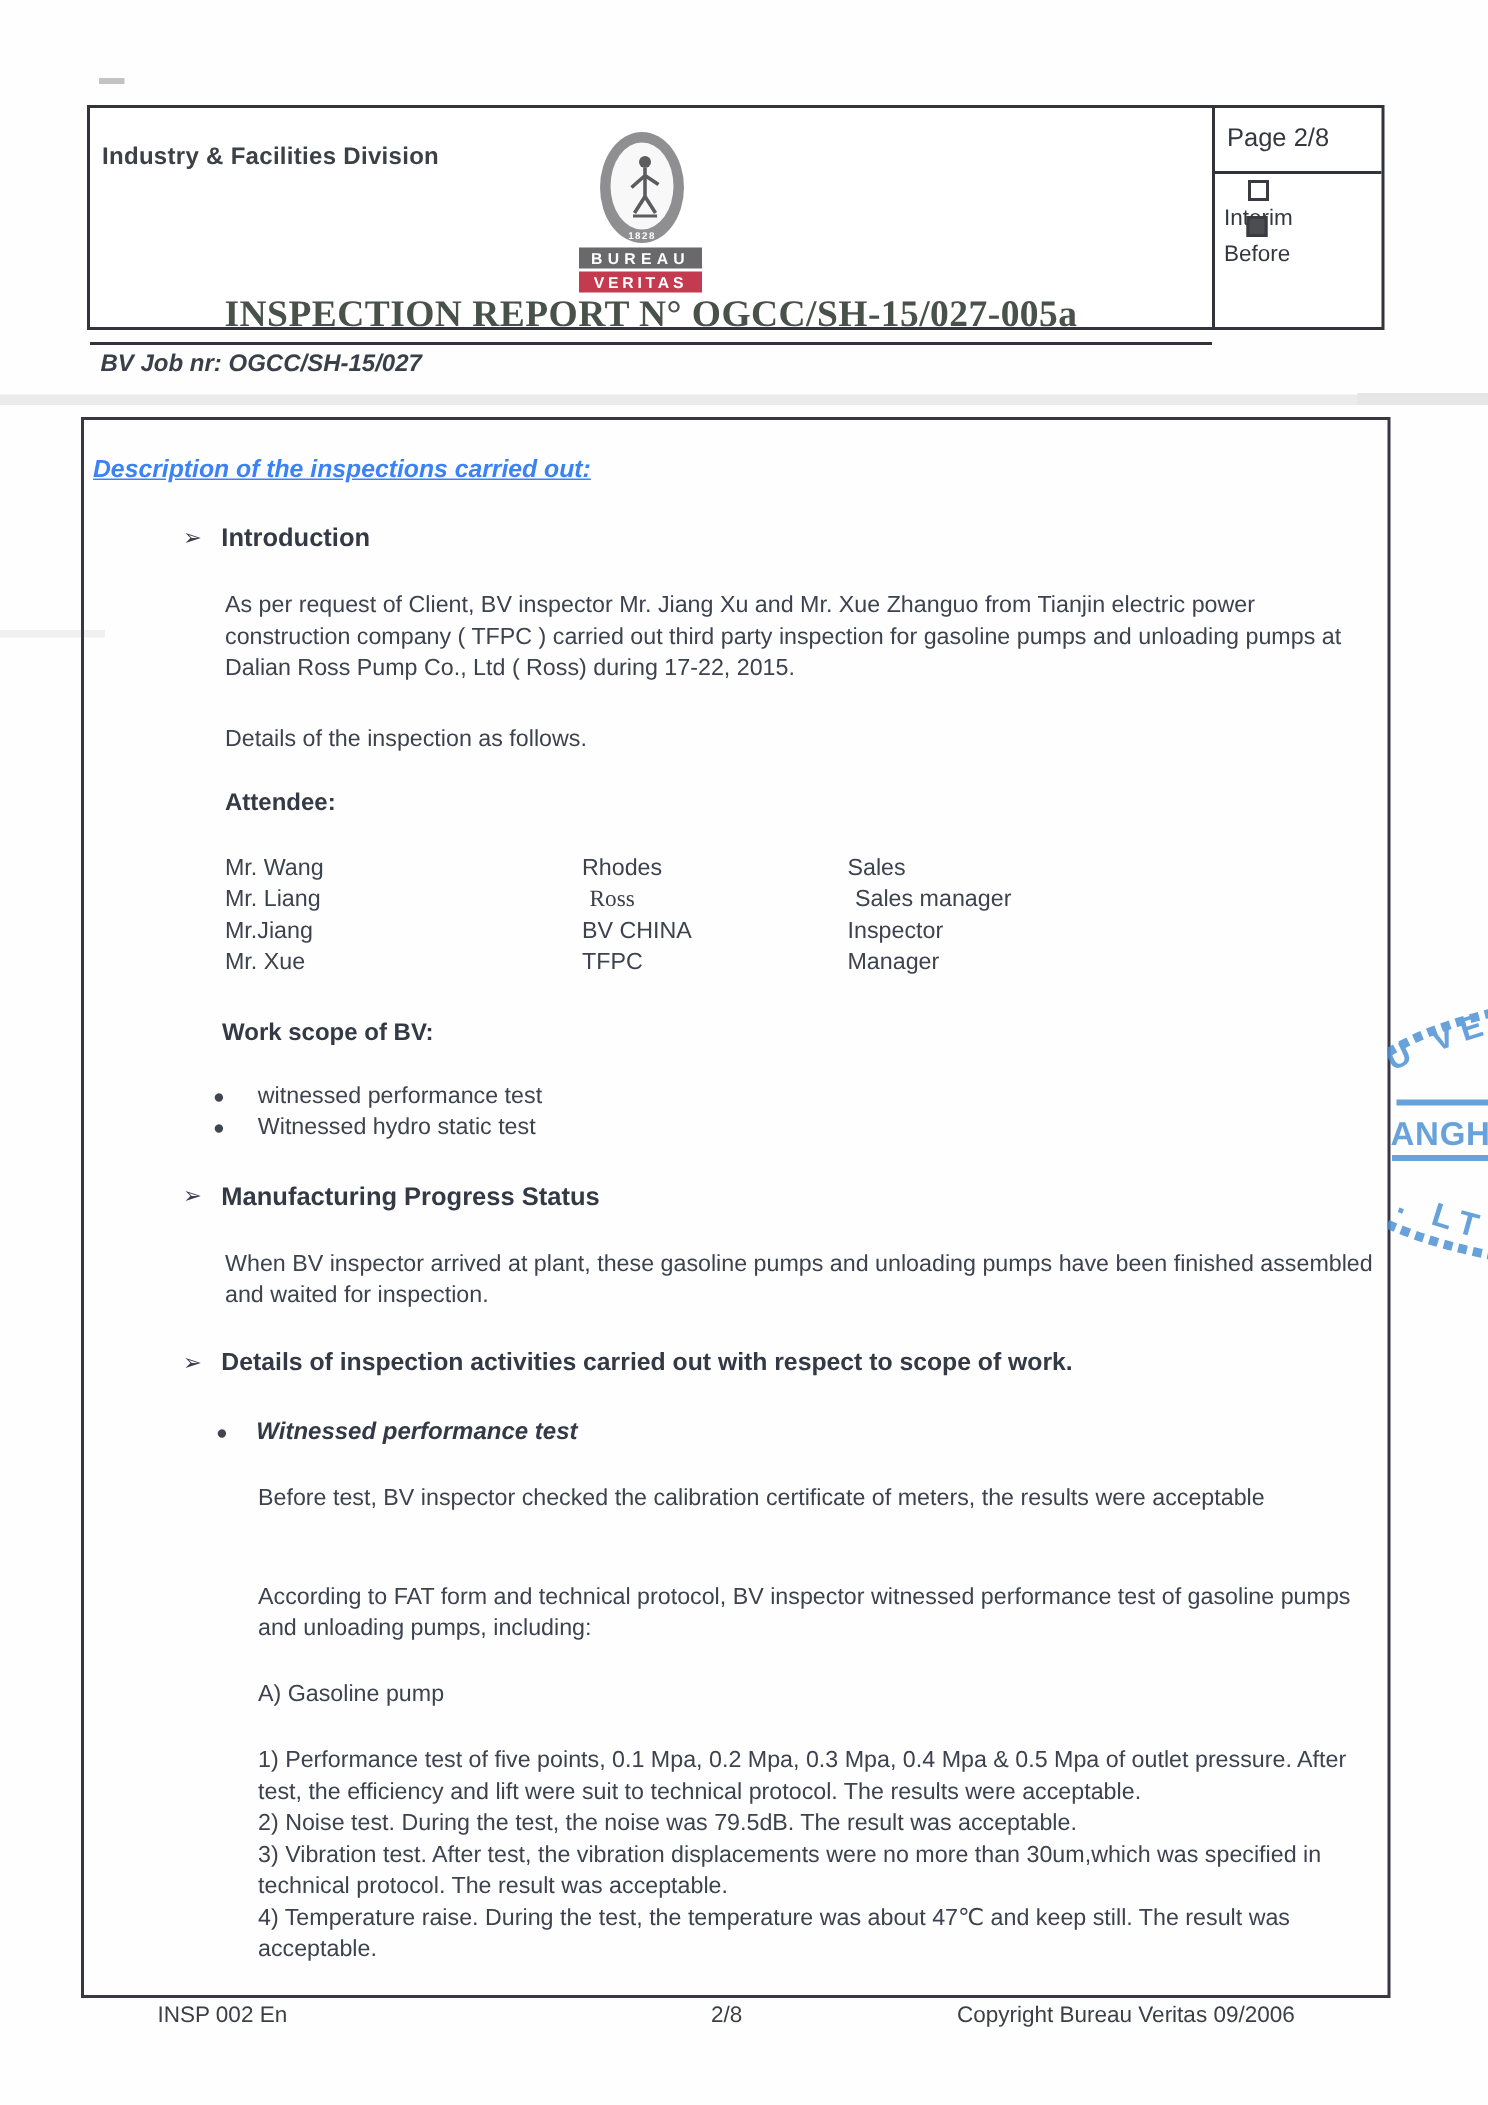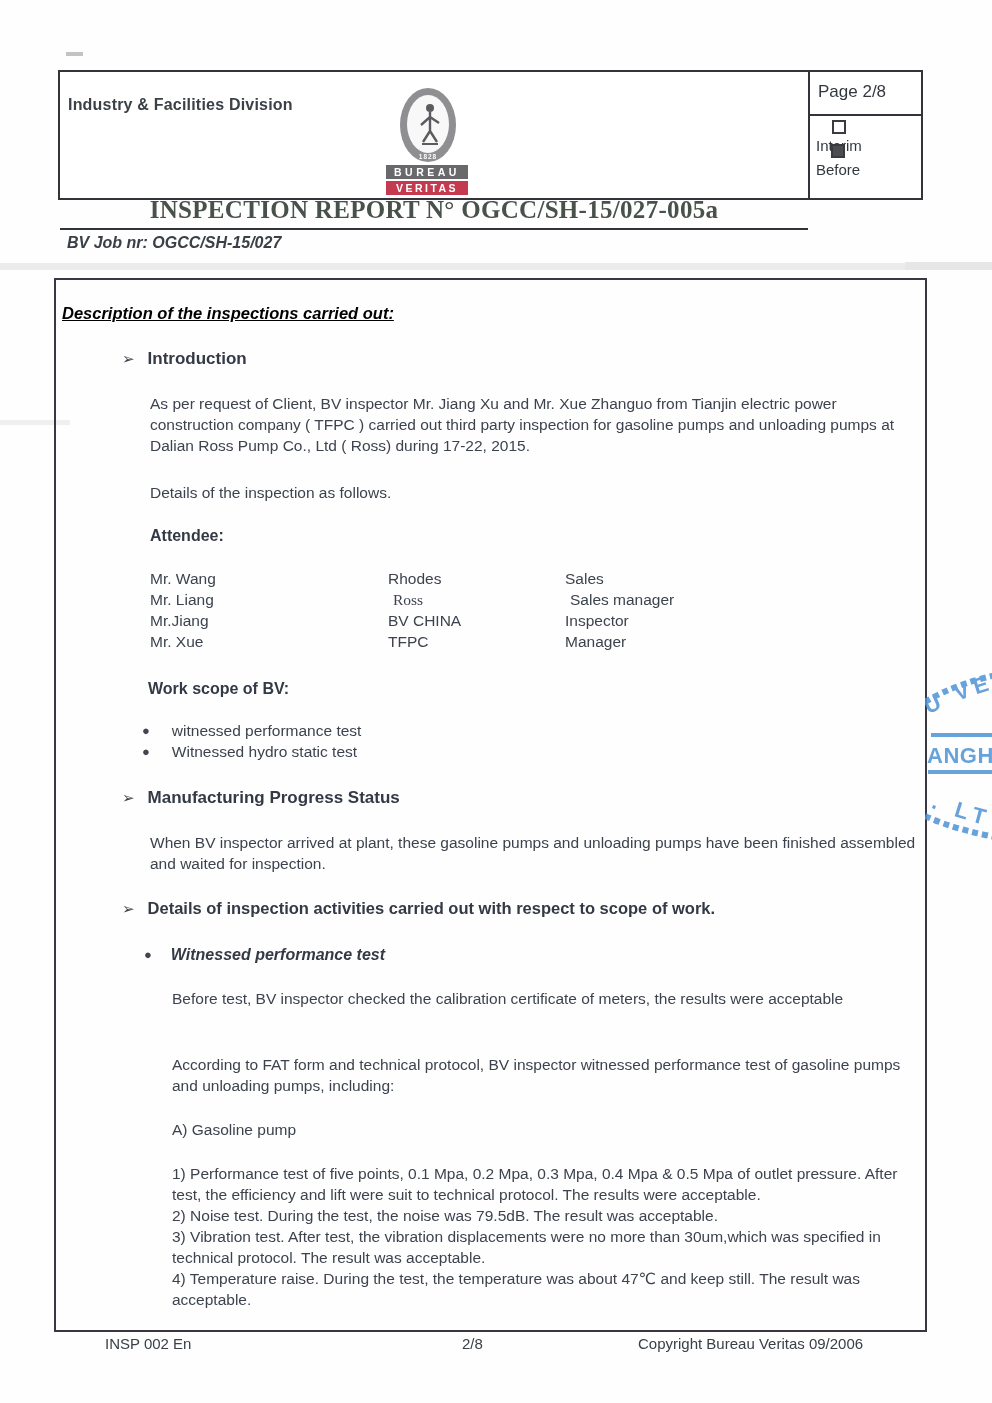--- a/index.html
+++ b/index.html
@@ -7,21 +7,21 @@
     position:relative;
     width:992px;height:1403px;
     background:#fefefe;
     overflow:hidden;
     font-family:"Liberation Sans","DejaVu Sans",sans-serif;
     color:#3d434e;
   }
   .artifact{position:absolute;pointer-events:none;}
   
   .header-table{
-    position:absolute;left:58px;top:70px;width:865px;height:130px;
+    position:absolute;left:58px;top:70px;width:865px;height:150px;
     border:2px solid #33343a;background:#fff;box-sizing:border-box;
   }
   .hdr-vline{position:absolute;top:0;bottom:0;left:748px;width:2px;background:#33343a;}
   .hdr-hline-page{position:absolute;left:750px;right:0;top:42px;height:2px;background:#33343a;}
   .hdr-hline-title{position:absolute;left:0;width:748px;top:156px;height:2px;background:#33343a;}
   .division{position:absolute;left:8px;top:24px;font-size:16px;font-weight:bold;color:#3b4147;letter-spacing:.2px;}
   .page-label{position:absolute;left:758px;top:10px;font-size:17px;color:#33383f;}
   .cb-row{position:absolute;left:756px;display:flex;align-items:center;gap:3px;font-size:15px;color:#33383f;flex-direction:column;}
   .cb-box{width:14px;height:14px;border:2px solid #3a3b40;box-sizing:border-box;background:#fff;}
   .cb-box.filled{background:#4b4d51;border-color:#3a3b40;}
@@ -33,21 +33,21 @@
   }
   .job-nr{position:absolute;left:7px;top:162px;font-size:16px;font-weight:bold;font-style:italic;color:#3a4048;}
   
   .body-box{
     position:absolute;left:54px;top:278px;width:873px;height:1054px;
     border:2px solid #3a3742;background:transparent;box-sizing:border-box;
     font-size:15.5px;line-height:21px;
   }
   .abs{position:absolute;}
   .hd-bold{font-weight:bold;color:#333945;}
-  .desc-heading{font-size:16.5px;font-weight:bold;font-style:italic;text-decoration:underline;color:#000000;}
+  .desc-heading{font-size:16.5px;font-weight:bold;font-style:italic;text-decoration:underline;color:#3b82f6;}
   .arrow-head{display:flex;gap:13px;font-weight:bold;font-size:17px;color:#333945;}
   .arrow-glyph{font-weight:normal;font-size:15px;color:#3a414c;}
   .bullet-glyph{color:#41464e;font-size:13px;line-height:21px;}
   .ws-row{display:flex;gap:22px;}
   .att-row{display:flex;}
   .att-name{width:238px;}
   .att-company{width:177px;}
   .wit-head{display:flex;gap:19px;font-weight:bold;font-style:italic;font-size:16px;color:#333945;}
   .para{white-space:normal;}
   
@@ -196,16 +196,16 @@
     <rect x="6" y="67" width="90" height="4" fill="#4e92d6"></rect>
     <text x="2" y="97" font-size="22" font-weight="bold" fill="#4e92d6" letter-spacing="0.5" font-family="Liberation Sans, sans-serif">ANGHA</text>
     <rect x="3" y="104" width="90" height="4" fill="#4e92d6"></rect>
     <text font-size="22" font-weight="bold" fill="#4e92d6" letter-spacing="6" font-family="Liberation Sans, sans-serif">
       <textPath href="#arcBottom" startOffset="4">. LT</textPath>
     </text>
     <path d="M0,150 Q35,166 88,174" fill="none" stroke="#4e92d6" stroke-width="6" stroke-dasharray="6 4"></path>
   </svg>
 
   <div class="footer-item" style="left:85px;">INSP 002 En</div>
-  <div class="footer-item" style="left:442px;">2/8</div>
+  <div class="footer-item" style="left:454px;">2/8</div>
   <div class="footer-item" style="left:618px;">Copyright Bureau Veritas 09/2006</div>
 
 </div>
 
 </body></html>

